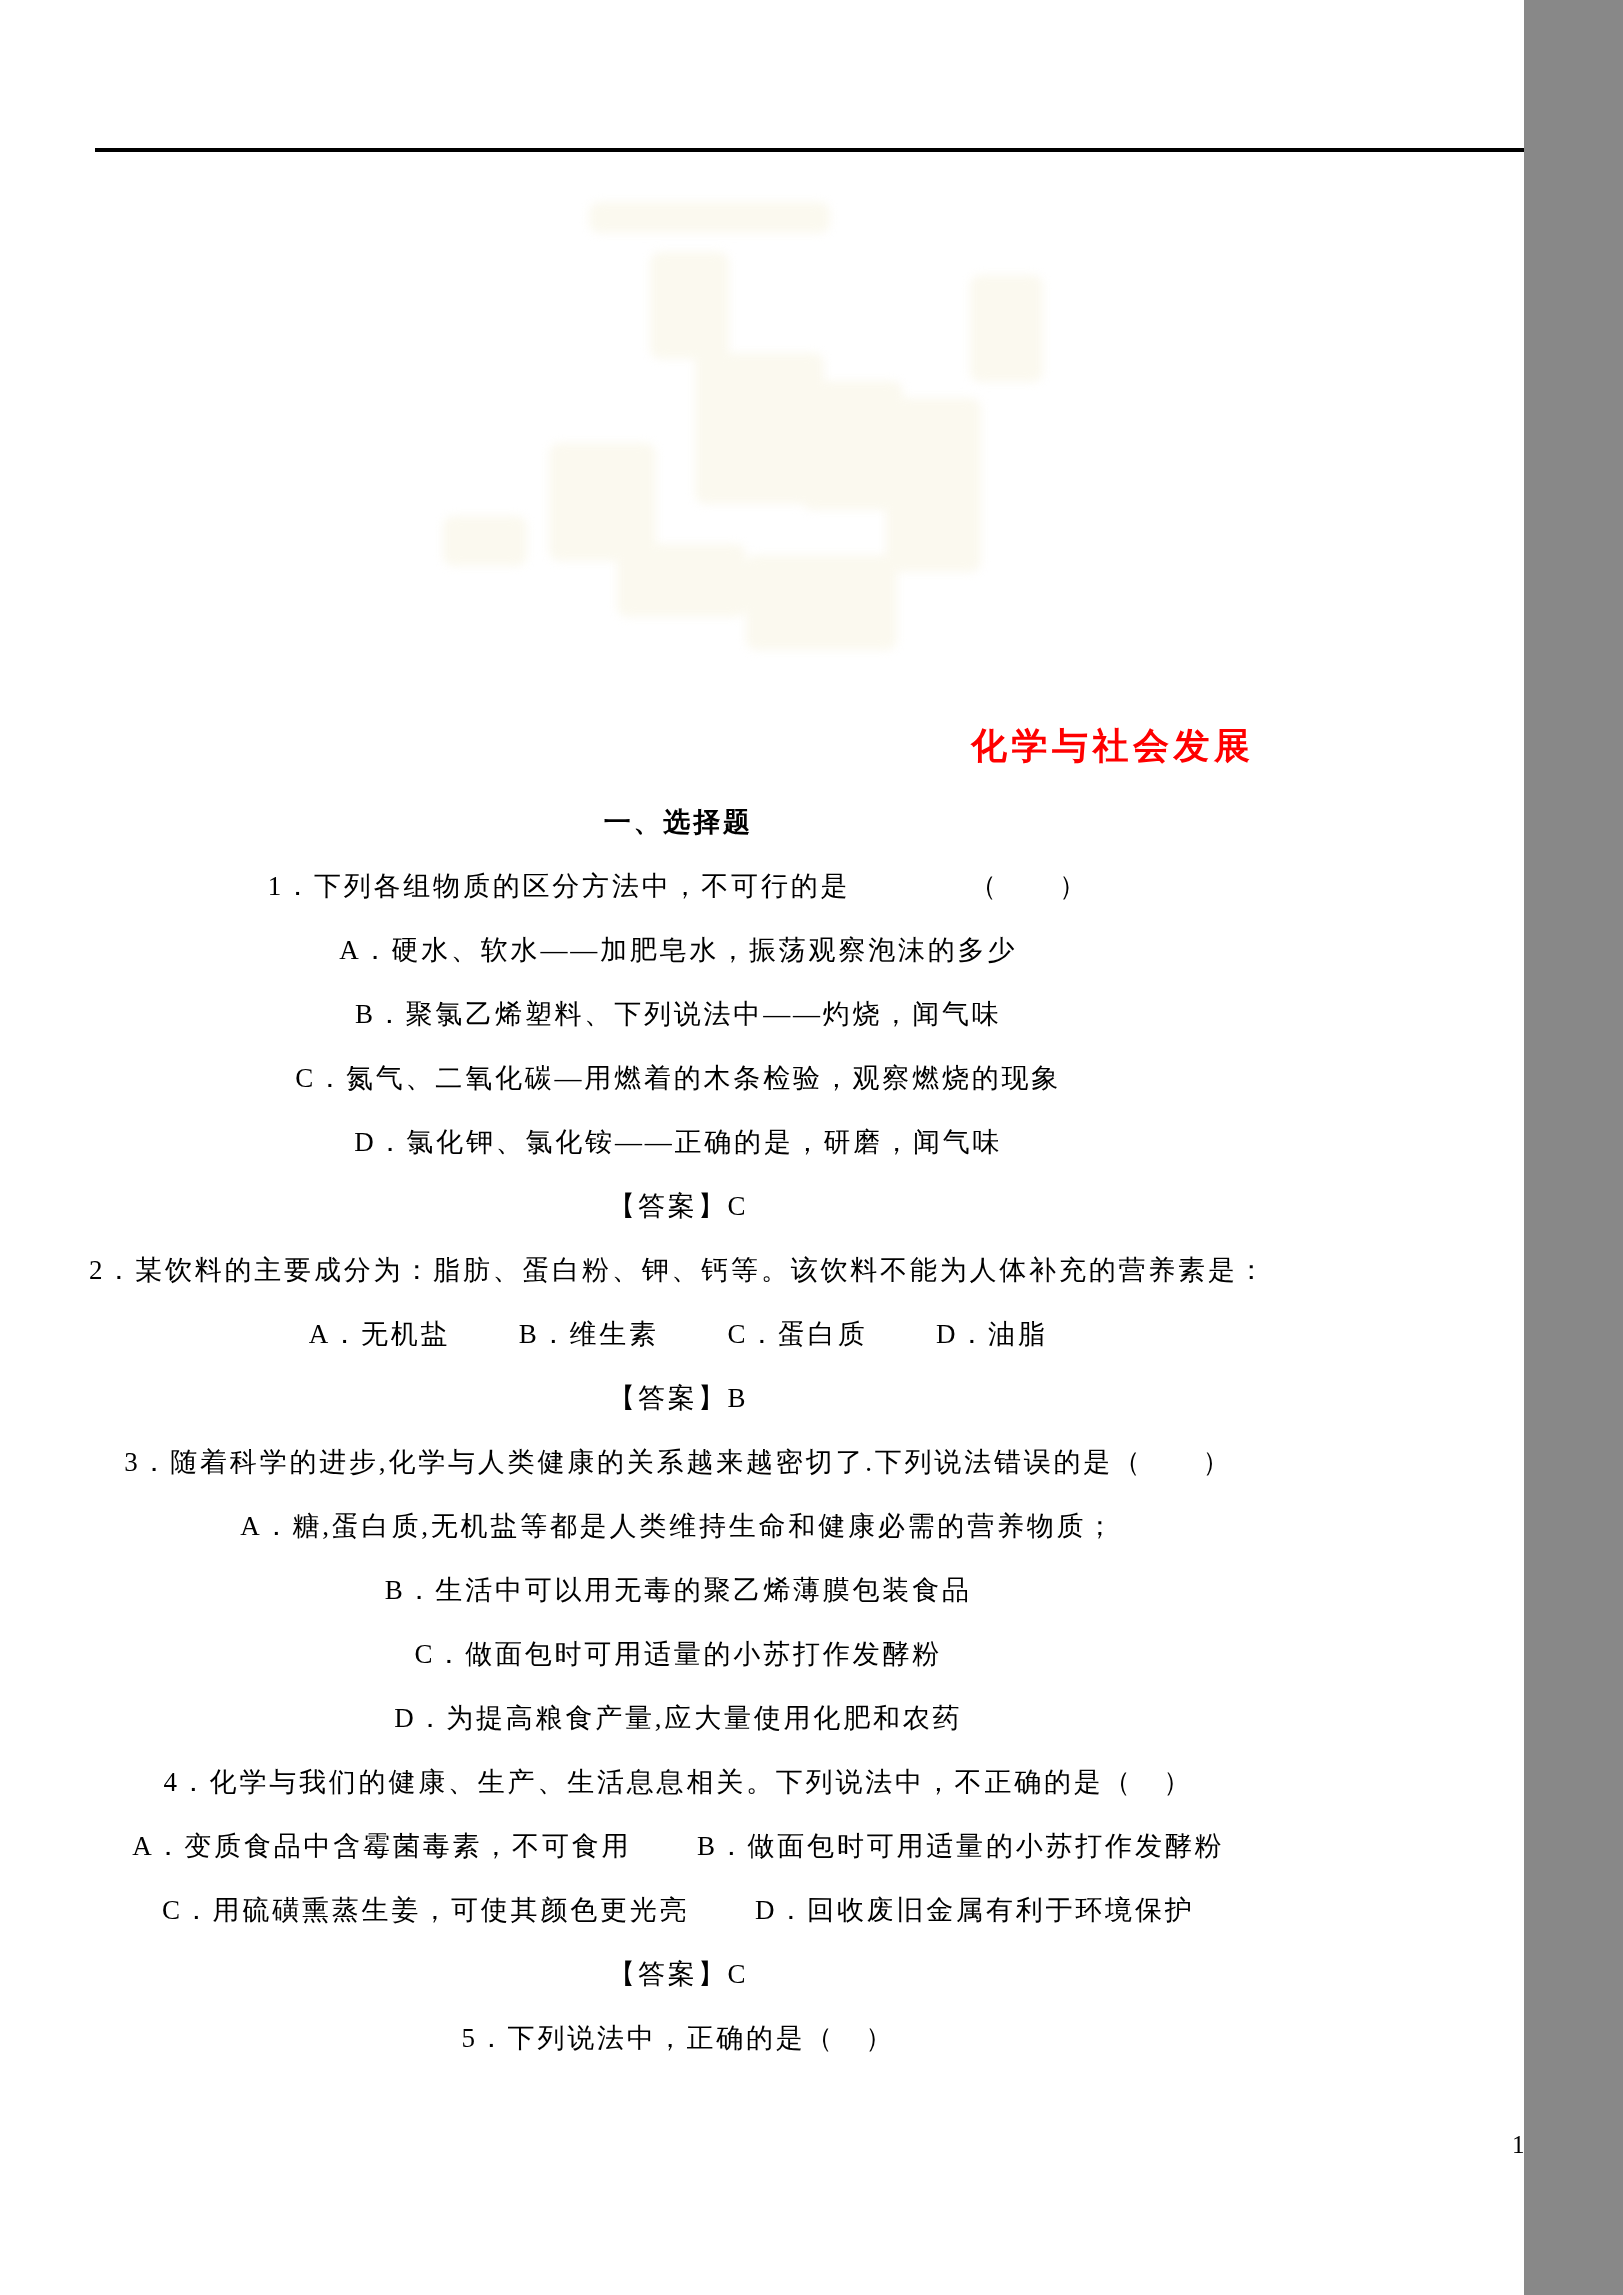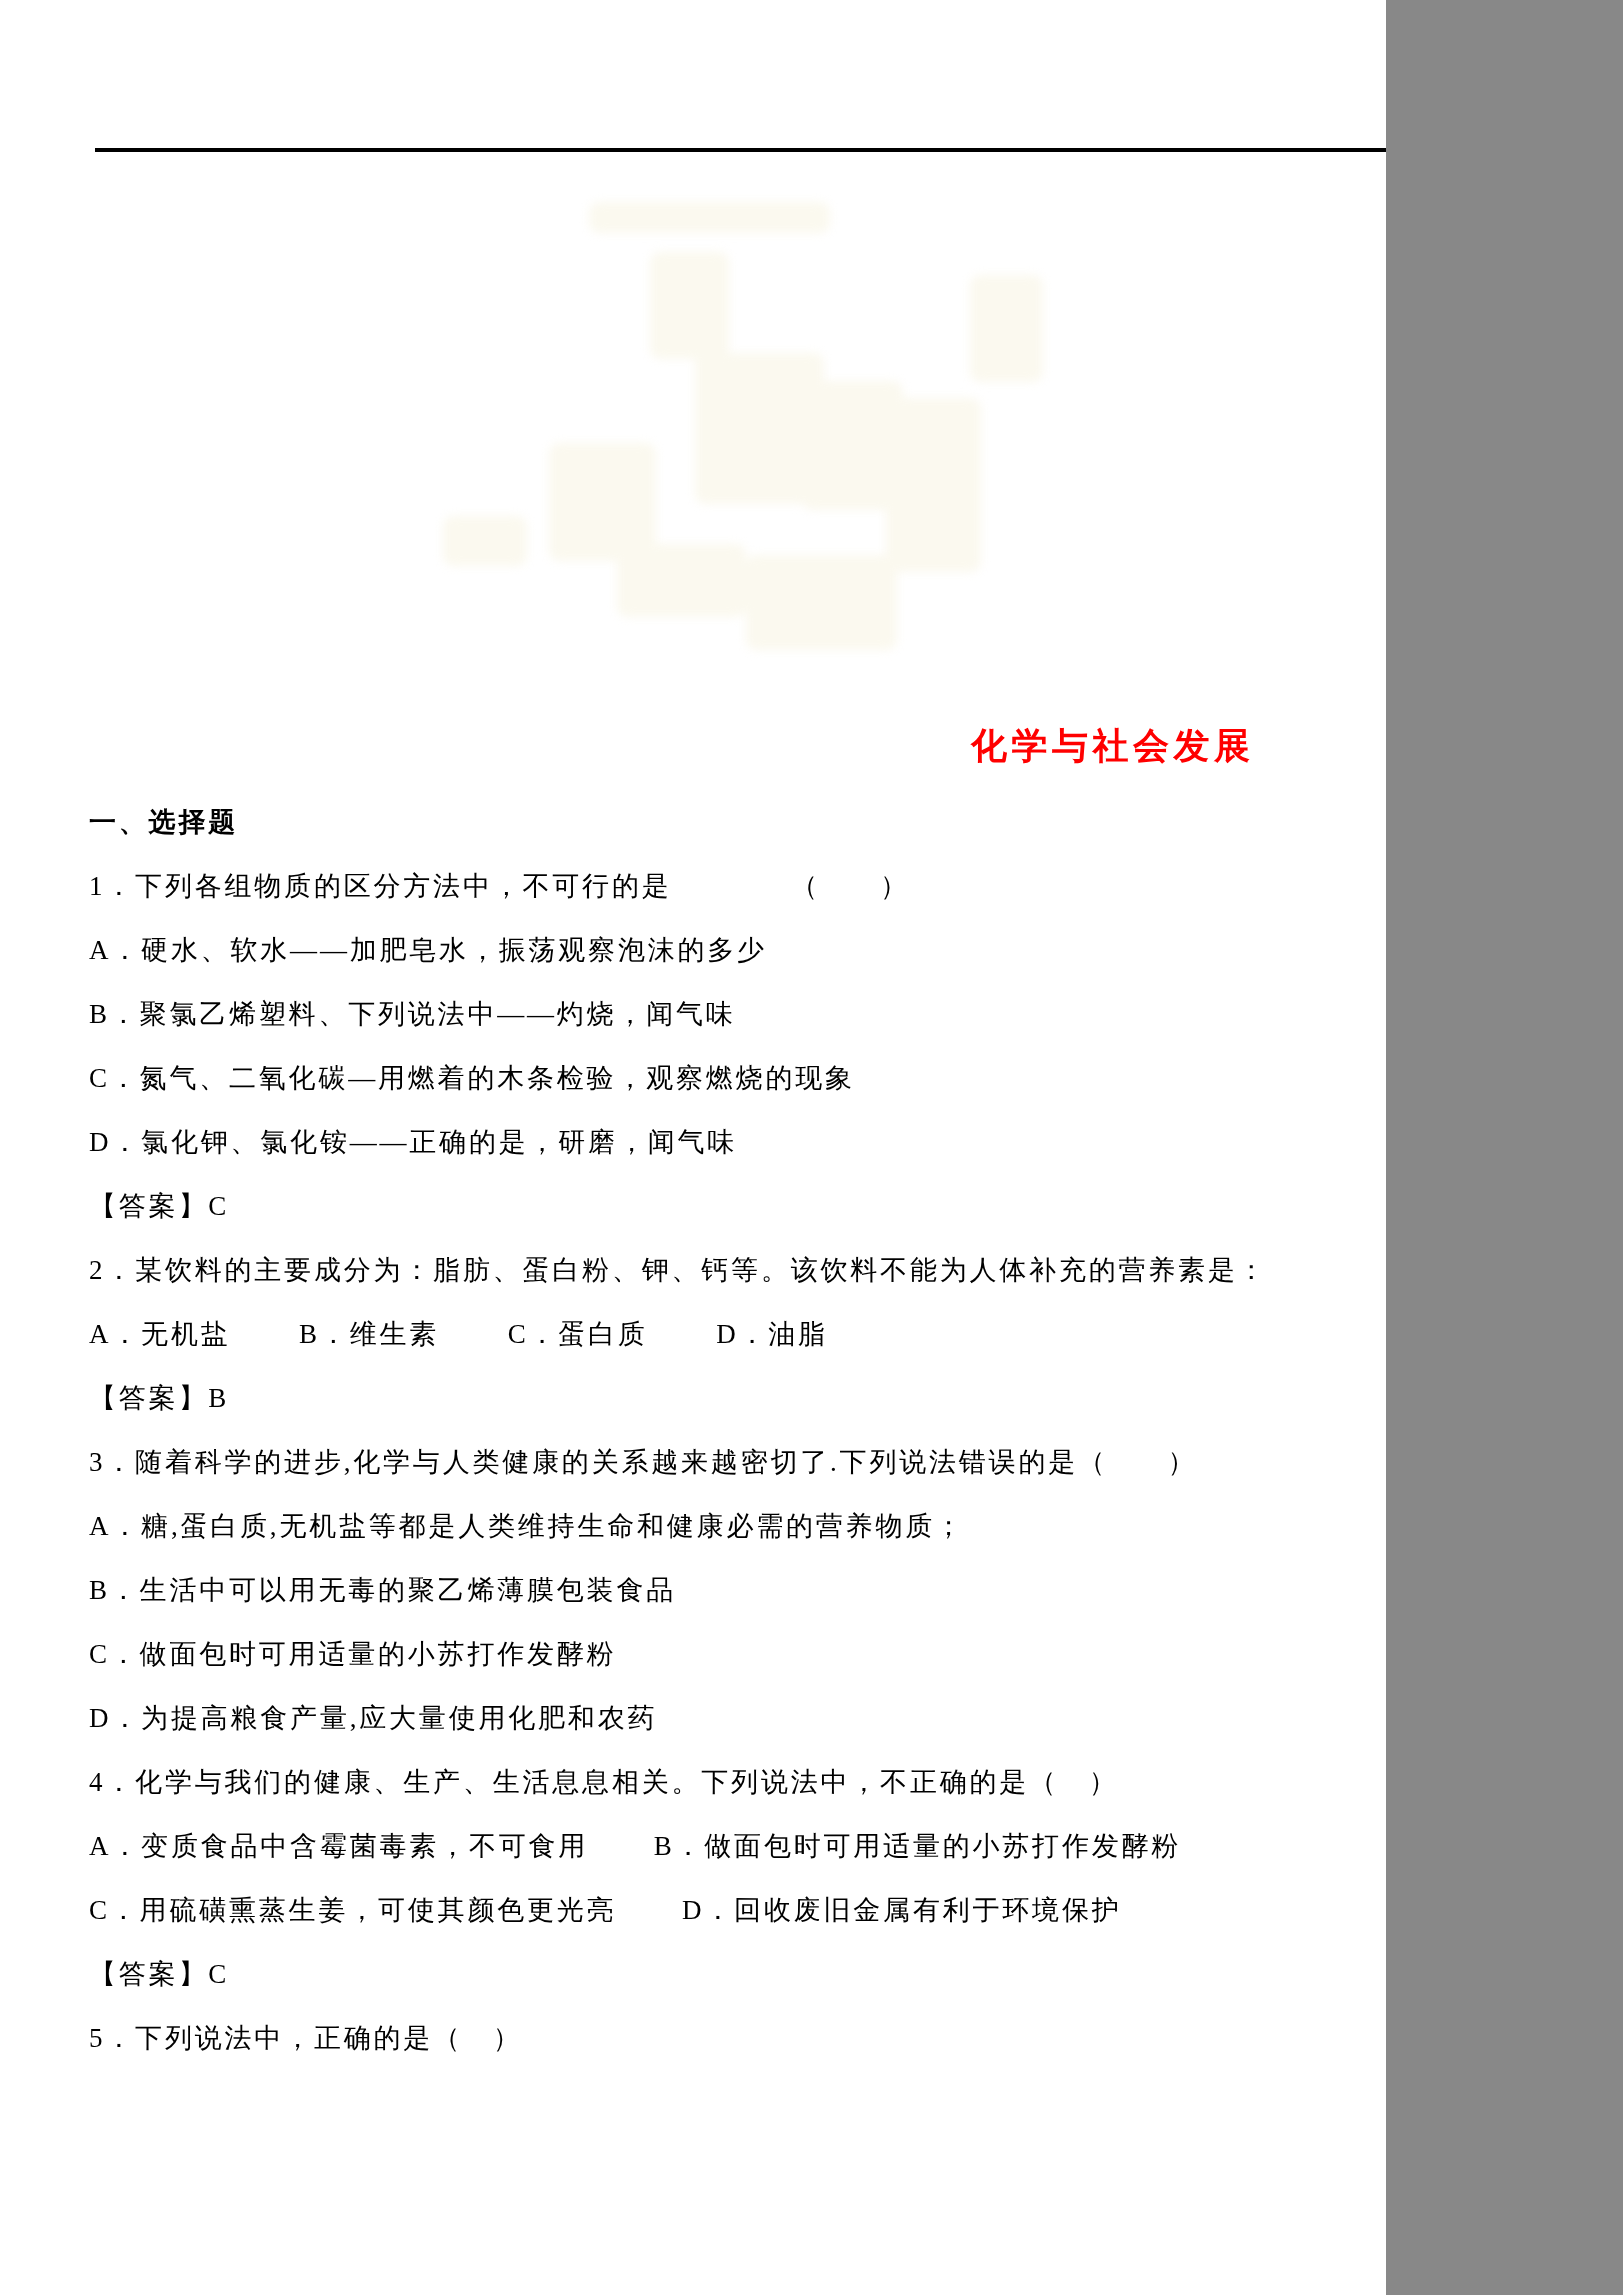--- a/index.html
+++ b/index.html
@@ -1,18 +1,18 @@
 <!DOCTYPE html>
 <html style="font-size:9px"><head>
 <meta charset="utf-8">
 <style>
   html,body { margin:0; padding:0; background:#888; }
   .page {
     position:relative;
-    width:1386px; height:2295px;
+    width:1524px; height:2295px;
     background:#ffffff;
     overflow:hidden;
     font-family:"Liberation Serif","DejaVu Serif",serif;
     color:#000;
   }
   .top-rule {
     position:absolute; left:95px; top:148px;
     width:1434px; height:3.9px; background:#000000;
   }
   
@@ -35,21 +35,21 @@
   .doc-title {
     position:absolute; left:971px; top:722px;
     font-size:36px; font-weight:bold; letter-spacing:4.5px;
     color:#ff0000; white-space:nowrap;
   }
   .content {
     position:absolute; left:89px; top:790px;
     font-size:27px; line-height:64px; letter-spacing:2.8px;
     white-space:nowrap;
   }
-  .content p { margin:0; padding:0; white-space:nowrap; }
+  .content p { margin:0; padding:0; white-space:nowrap;text-align:center; }
   .section-heading { font-weight:bold; }
   .opt-gap { margin-right:59px;margin-top:30px; }
   .opt-gap-wide { margin-right:56px; }
   .page-number {
     position:absolute; left:1512px; top:2131px;
     font-size:25px; letter-spacing:0;
   }
 </style>
 </head>
 <body>

